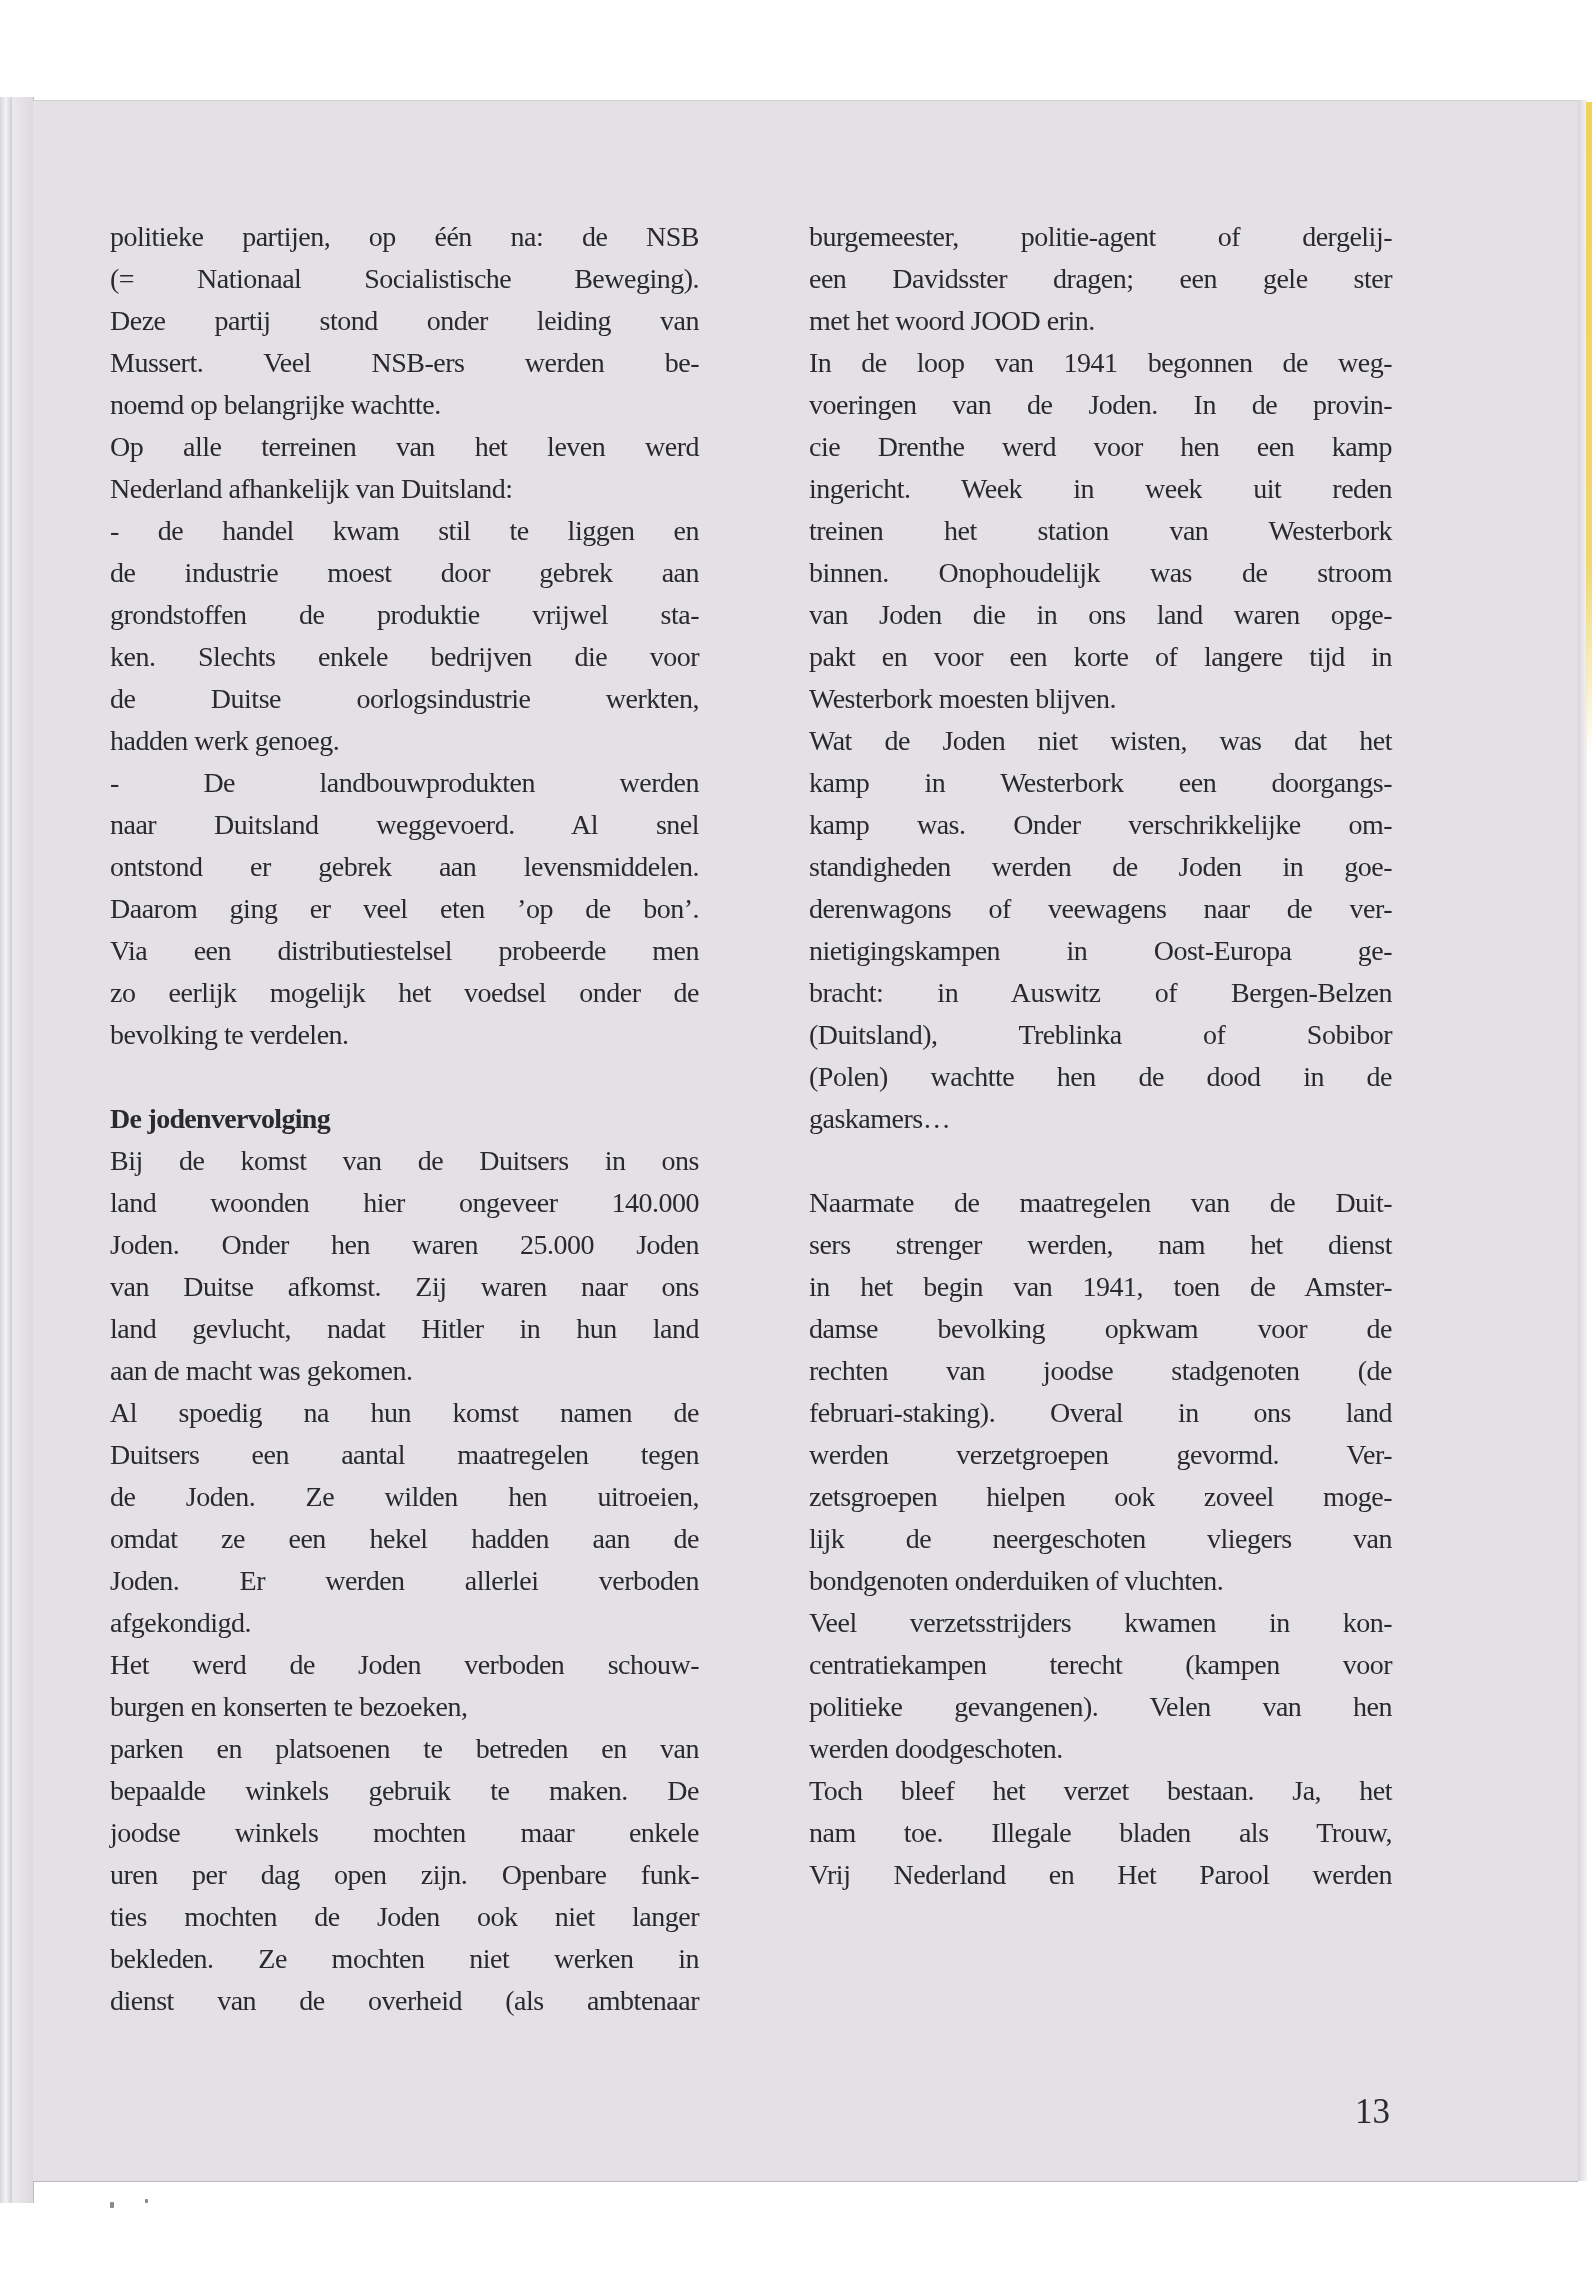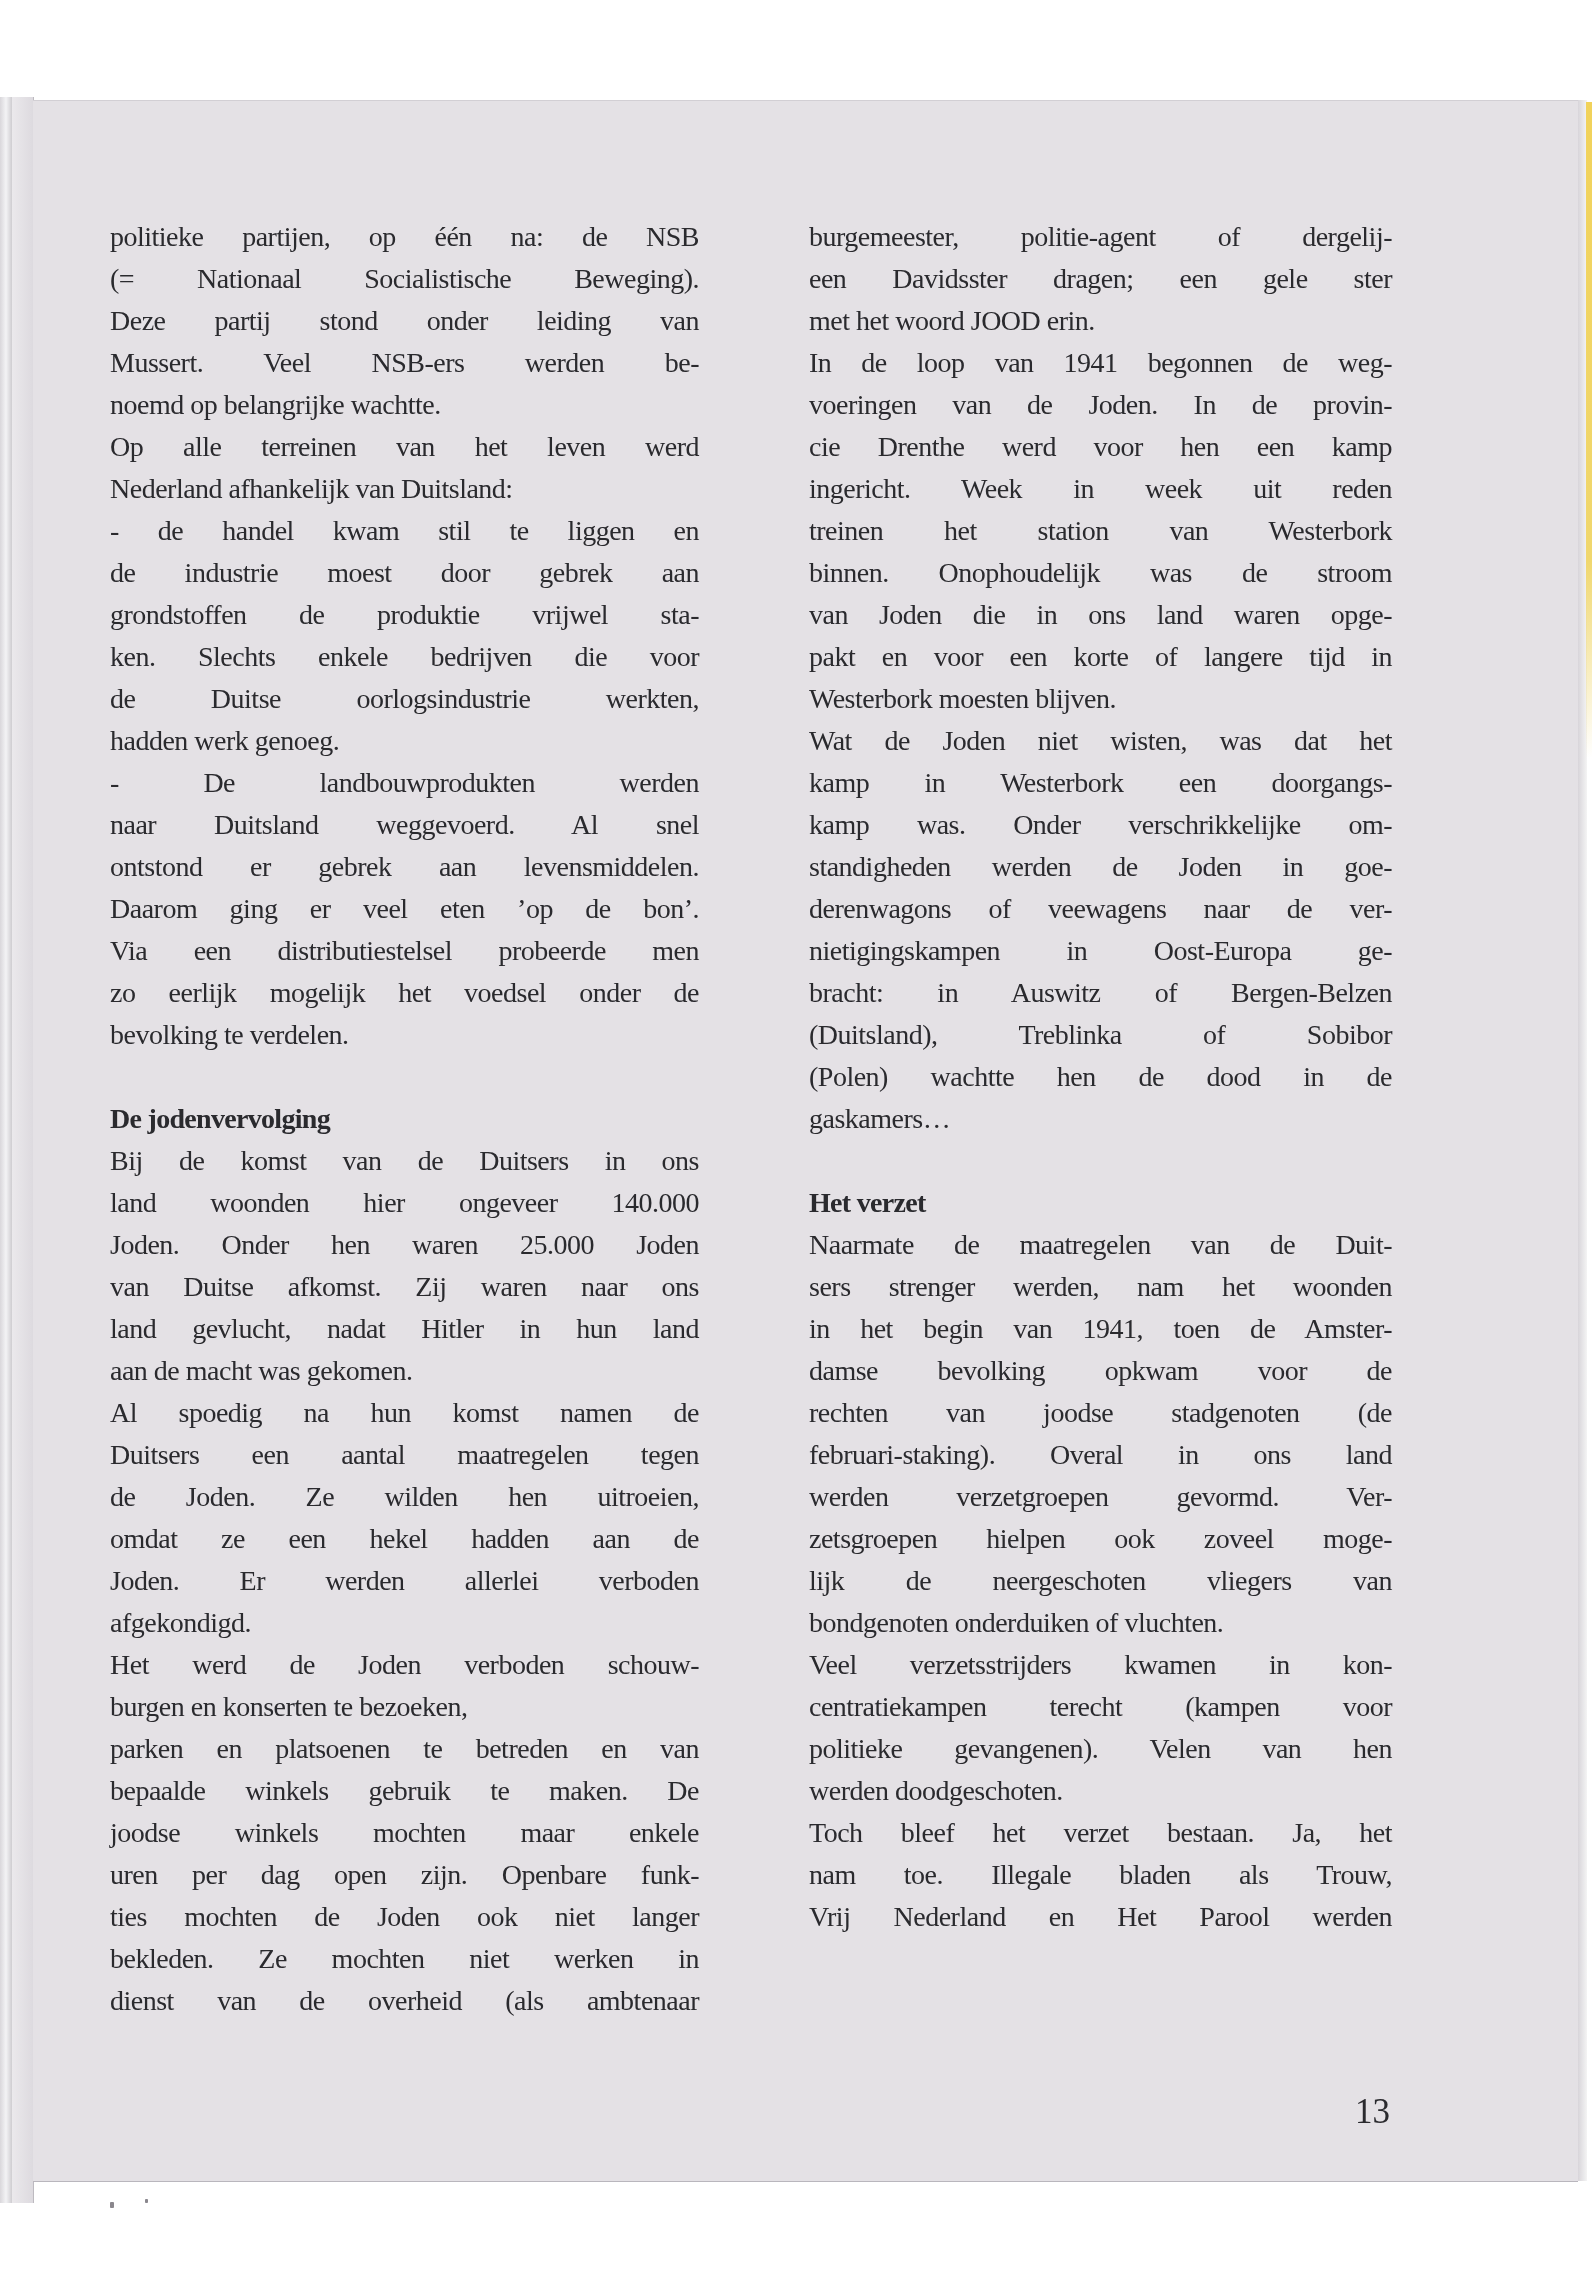--- a/index.html
+++ b/index.html
@@ -122,23 +122,22 @@
     <span class="line">kamp in Westerbork een doorgangs-</span>
     <span class="line">kamp was. Onder verschrikkelijke om-</span>
     <span class="line">standigheden werden de Joden in goe-</span>
     <span class="line">derenwagons of veewagens naar de ver-</span>
     <span class="line">nietigingskampen in Oost-Europa ge-</span>
     <span class="line">bracht: in Auswitz of Bergen-Belzen</span>
     <span class="line">(Duitsland), Treblinka of Sobibor</span>
     <span class="line">(Polen) wachtte hen de dood in de</span>
     <span class="line last">gaskamers…</span>
     <span class="line blank"></span>
-    <span class="line heading">Het verzet</span>
     <span class="line">Naarmate de maatregelen van de Duit-</span>
-    <span class="line">sers strenger werden, nam het woonden</span>
+    <span class="line">sers strenger werden, nam het dienst</span>
     <span class="line">in het begin van 1941, toen de Amster-</span>
     <span class="line">damse bevolking opkwam voor de</span>
     <span class="line">rechten van joodse stadgenoten (de</span>
     <span class="line">februari-staking). Overal in ons land</span>
     <span class="line">werden verzetgroepen gevormd. Ver-</span>
     <span class="line">zetsgroepen hielpen ook zoveel moge-</span>
     <span class="line">lijk de neergeschoten vliegers van</span>
     <span class="line last">bondgenoten onderduiken of vluchten.</span>
     <span class="line">Veel verzetsstrijders kwamen in kon-</span>
     <span class="line">centratiekampen terecht (kampen voor</span>

